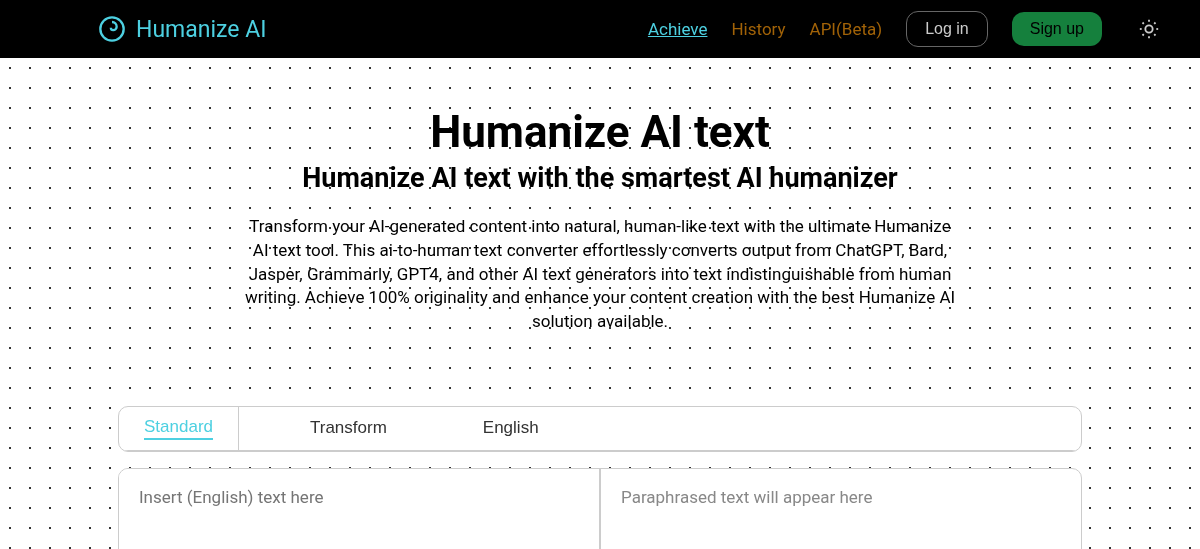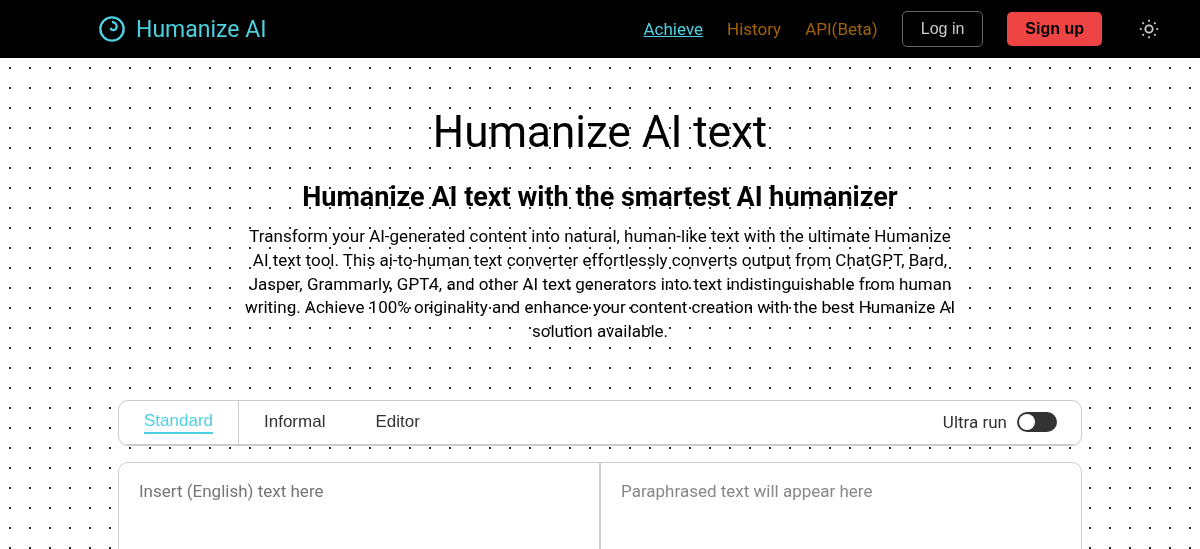--- a/index.html
+++ b/index.html
@@ -72,75 +72,74 @@
       cursor: pointer;
     }
     
     .nav-link.active {
       color: #4dd0e1;
       text-decoration: underline;
     }
     
     .btn {
       padding: 8px 18px;
-      border-radius: 5px;
+      border-radius: 12px;
       font-size: 16px;
       cursor: pointer;
       border: none;
     }
     
     .btn-outline {
       background: transparent;
       color: #cccccc;
       border: 1px solid #666666;
     }
     
     .btn-primary {
-      background: #ef4444;
+      background: #15803d;
       color: #000000;
-      font-weight: bold;
     }
     
     .sun-icon {
       width: 22px;
       height: 22px;
       color: #cccccc;
       cursor: pointer;
       margin-left: 12px;
     }
     
     .content {
       position: relative;
       z-index: 1;
       padding-top: 48px;
     }
     
     .hero-title {
       text-align: center;
       font-size: 44px;
-      font-weight: 400;
+      font-weight: 700;
       color: #000;
-      margin-bottom: 23px;
+      margin-bottom: 4px;
     }
     
     .hero-subtitle {
       text-align: center;
       font-size: 27px;
       font-weight: 700;
       color: #000;
-      margin-bottom: 12px;
+      margin-bottom: 21px;
     }
     
     .hero-description {
       text-align: center;
       font-size: 17px;
       line-height: 1.4;
       color: #000;
       max-width: 760px;
-      margin: 0 auto 56px;
+      margin: 0 auto 72px;
       padding: 0 20px;
     }
     
     .editor-container {
       background: #ffffff;
       border: 1px solid #cccccc;
       border-radius: 10px;
       margin: 0 118px;
       overflow: hidden;
     }
@@ -149,20 +148,21 @@
       display: flex;
       align-items: center;
       border-bottom: 1px solid #cccccc;
       height: 44px;
       padding-right: 24px;
     }
     
     .tabs {
       display: flex;
       flex: 1;
+      gap: 46px;
     }
     
     .tab {
       padding: 0 25px;
       height: 44px;
       display: flex;
       align-items: center;
       font-size: 17px;
       color: #333;
       cursor: pointer;
@@ -292,31 +292,25 @@
   <h2 class="hero-subtitle">Humanize AI text with the smartest AI humanizer</h2>
   <p class="hero-description">Transform your AI-generated content into natural, human-like text with the ultimate Humanize AI text tool. This ai-to-human text converter effortlessly converts output from ChatGPT, Bard, Jasper, Grammarly, GPT4, and other AI text generators into text indistinguishable from human writing. Achieve 100% originality and enhance your content creation with the best Humanize AI solution available.</p>
 
   <div class="editor-container">
     <div class="tabs-row">
       <div class="tabs">
         <button class="tab active tab-divider">
             <span class="tab-text">Standard</span>
           </button>
         <button class="tab">
-            <span class="tab-text">Informal</span>
+            <span class="tab-text">Transform</span>
           </button>
         <button class="tab">
-            <span class="tab-text">Editor</span>
+            <span class="tab-text">English</span>
           </button>
-      </div>
-      <div class="ultra-run">
-        <span class="ultra-run-label">Ultra run</span>
-        <div class="toggle">
-          <div class="toggle-knob"></div>
-        </div>
       </div>
     </div>
   </div>
 
   <div class="editor-spacer"></div>
 
   <div class="text-areas">
     <textarea class="text-area" placeholder="Insert (English) text here" style=""></textarea>
     <div class="text-output">Paraphrased text will appear here</div>
   </div>

